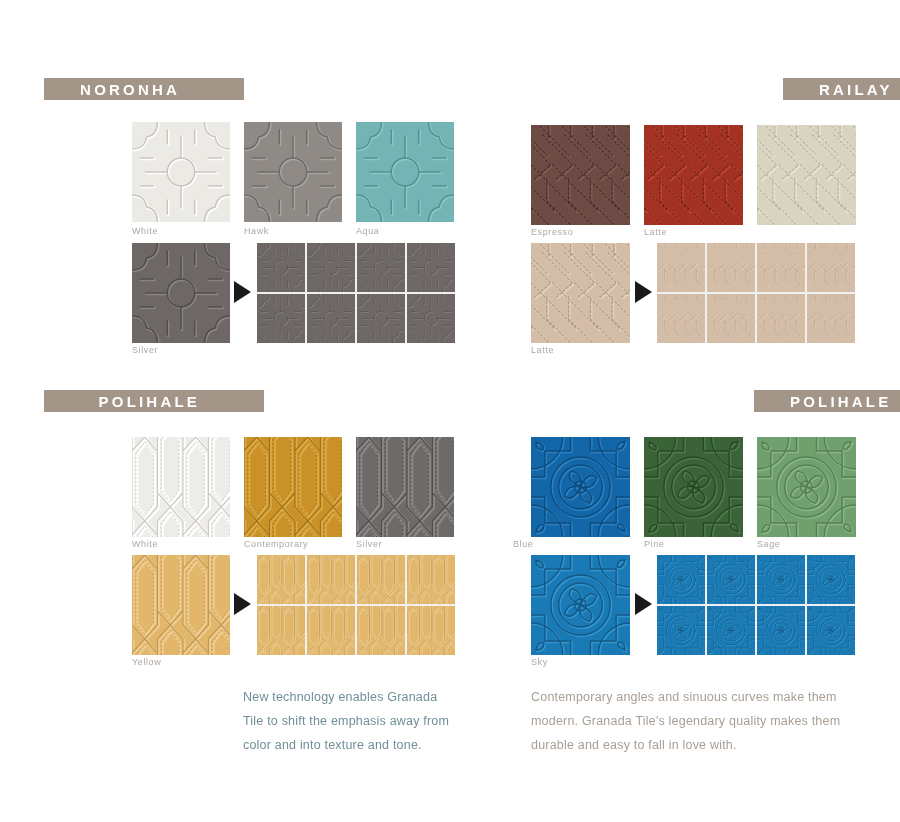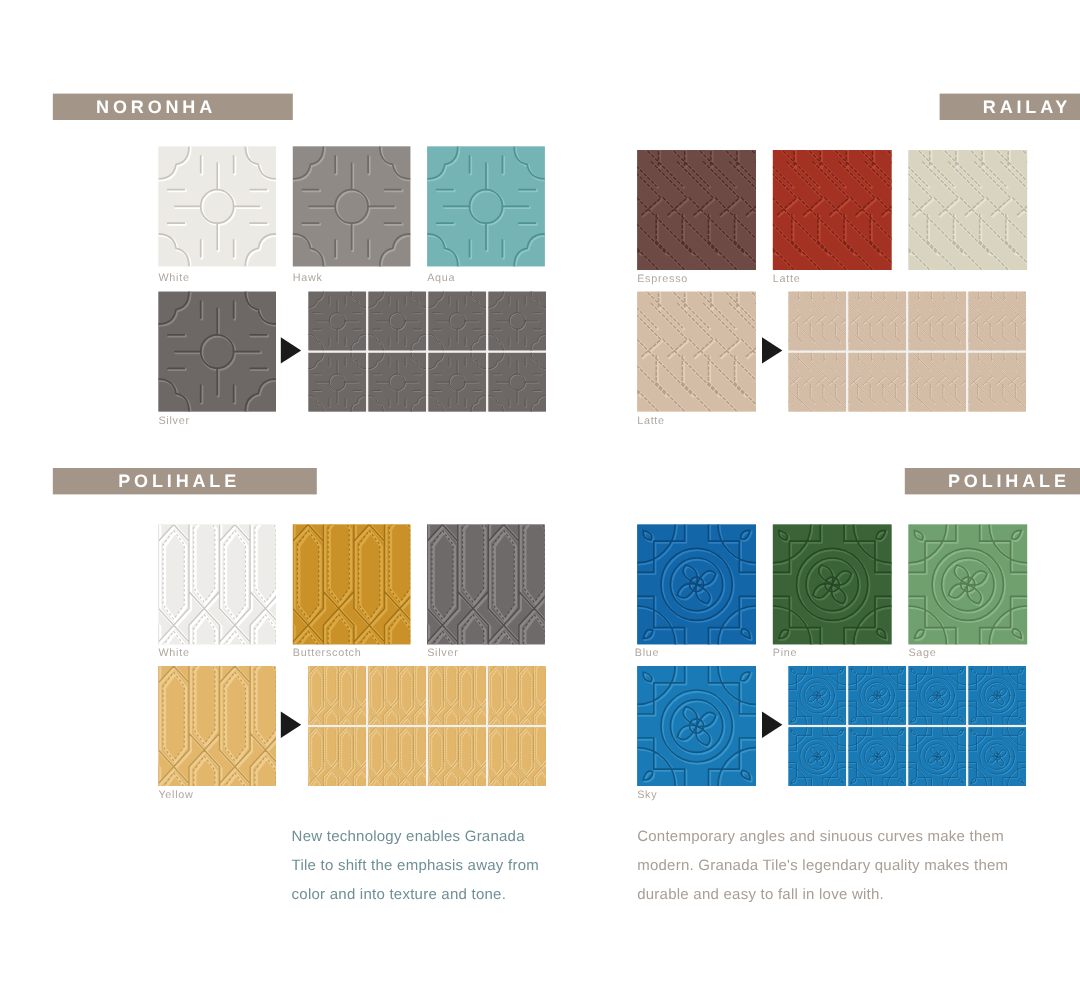--- a/index.html
+++ b/index.html
@@ -605,21 +605,21 @@
           </g>
           <g stroke="#a2721a" stroke-width="1.2">
             <path d="M -13 -14 L 0 0 L 0 56 L -13 70 L -26 56 L -26 0 Z M -13 70 L 0 84 L 0 140 L -13 154 L -26 140 L -26 84 Z M -13 154 L 0 168 L 0 224 L -13 238 L -26 224 L -26 168 Z M -13 238 L 0 252 L 0 308 L -13 322 L -26 308 L -26 252 Z M -13 322 L 0 336 L 0 392 L -13 406 L -26 392 L -26 336 Z M 13 -84 L 26 -70 L 26 -14 L 13 0 L 0 -14 L 0 -70 Z M 13 0 L 26 14 L 26 70 L 13 84 L 0 70 L 0 14 Z M 13 84 L 26 98 L 26 154 L 13 168 L 0 154 L 0 98 Z M 13 168 L 26 182 L 26 238 L 13 252 L 0 238 L 0 182 Z M 13 252 L 26 266 L 26 322 L 13 336 L 0 322 L 0 266 Z M 39 -14 L 52 0 L 52 56 L 39 70 L 26 56 L 26 0 Z M 39 70 L 52 84 L 52 140 L 39 154 L 26 140 L 26 84 Z M 39 154 L 52 168 L 52 224 L 39 238 L 26 224 L 26 168 Z M 39 238 L 52 252 L 52 308 L 39 322 L 26 308 L 26 252 Z M 39 322 L 52 336 L 52 392 L 39 406 L 26 392 L 26 336 Z M 65 -84 L 78 -70 L 78 -14 L 65 0 L 52 -14 L 52 -70 Z M 65 0 L 78 14 L 78 70 L 65 84 L 52 70 L 52 14 Z M 65 84 L 78 98 L 78 154 L 65 168 L 52 154 L 52 98 Z M 65 168 L 78 182 L 78 238 L 65 252 L 52 238 L 52 182 Z M 65 252 L 78 266 L 78 322 L 65 336 L 52 322 L 52 266 Z M 91 -14 L 104 0 L 104 56 L 91 70 L 78 56 L 78 0 Z M 91 70 L 104 84 L 104 140 L 91 154 L 78 140 L 78 84 Z M 91 154 L 104 168 L 104 224 L 91 238 L 78 224 L 78 168 Z M 91 238 L 104 252 L 104 308 L 91 322 L 78 308 L 78 252 Z M 91 322 L 104 336 L 104 392 L 91 406 L 78 392 L 78 336 Z M 117 -84 L 130 -70 L 130 -14 L 117 0 L 104 -14 L 104 -70 Z M 117 0 L 130 14 L 130 70 L 117 84 L 104 70 L 104 14 Z M 117 84 L 130 98 L 130 154 L 117 168 L 104 154 L 104 98 Z M 117 168 L 130 182 L 130 238 L 117 252 L 104 238 L 104 182 Z M 117 252 L 130 266 L 130 322 L 117 336 L 104 322 L 104 266 Z "></path>
           </g>
           <g stroke="#a2721a" stroke-width="1" stroke-dasharray="2 2">
             <path d="M -13 -9 L -4 3 L -4 53 L -13 65 L -22 53 L -22 3 Z M -13 75 L -4 87 L -4 137 L -13 149 L -22 137 L -22 87 Z M -13 159 L -4 171 L -4 221 L -13 233 L -22 221 L -22 171 Z M -13 243 L -4 255 L -4 305 L -13 317 L -22 305 L -22 255 Z M -13 327 L -4 339 L -4 389 L -13 401 L -22 389 L -22 339 Z M 13 -79 L 22 -67 L 22 -17 L 13 -5 L 4 -17 L 4 -67 Z M 13 5 L 22 17 L 22 67 L 13 79 L 4 67 L 4 17 Z M 13 89 L 22 101 L 22 151 L 13 163 L 4 151 L 4 101 Z M 13 173 L 22 185 L 22 235 L 13 247 L 4 235 L 4 185 Z M 13 257 L 22 269 L 22 319 L 13 331 L 4 319 L 4 269 Z M 39 -9 L 48 3 L 48 53 L 39 65 L 30 53 L 30 3 Z M 39 75 L 48 87 L 48 137 L 39 149 L 30 137 L 30 87 Z M 39 159 L 48 171 L 48 221 L 39 233 L 30 221 L 30 171 Z M 39 243 L 48 255 L 48 305 L 39 317 L 30 305 L 30 255 Z M 39 327 L 48 339 L 48 389 L 39 401 L 30 389 L 30 339 Z M 65 -79 L 74 -67 L 74 -17 L 65 -5 L 56 -17 L 56 -67 Z M 65 5 L 74 17 L 74 67 L 65 79 L 56 67 L 56 17 Z M 65 89 L 74 101 L 74 151 L 65 163 L 56 151 L 56 101 Z M 65 173 L 74 185 L 74 235 L 65 247 L 56 235 L 56 185 Z M 65 257 L 74 269 L 74 319 L 65 331 L 56 319 L 56 269 Z M 91 -9 L 100 3 L 100 53 L 91 65 L 82 53 L 82 3 Z M 91 75 L 100 87 L 100 137 L 91 149 L 82 137 L 82 87 Z M 91 159 L 100 171 L 100 221 L 91 233 L 82 221 L 82 171 Z M 91 243 L 100 255 L 100 305 L 91 317 L 82 305 L 82 255 Z M 91 327 L 100 339 L 100 389 L 91 401 L 82 389 L 82 339 Z M 117 -79 L 126 -67 L 126 -17 L 117 -5 L 108 -17 L 108 -67 Z M 117 5 L 126 17 L 126 67 L 117 79 L 108 67 L 108 17 Z M 117 89 L 126 101 L 126 151 L 117 163 L 108 151 L 108 101 Z M 117 173 L 126 185 L 126 235 L 117 247 L 108 235 L 108 185 Z M 117 257 L 126 269 L 126 319 L 117 331 L 108 319 L 108 269 Z "></path>
           </g>
         </g>
       </svg>
     </div>
-  <div class="tile-label" style="left:200px;top:539px;">Butterscotch</div>
+  <div class="tile-label" style="left:200px;top:539px;">Contemporary</div>
 
   <div class="tile" style="left: 312px; top: 437px; width: 98px; height: 100px; background: rgb(110, 106, 105);">
       <svg viewBox="0 0 100 100" preserveAspectRatio="none">
         <rect x="0" y="0" width="100" height="100" fill="#6e6a69"></rect>
         <g fill="none" stroke-linejoin="miter">
           <g stroke="#8a8685" stroke-width="2.6" transform="translate(1.2,1.2)">
             <path d="M -13 -14 L 0 0 L 0 56 L -13 70 L -26 56 L -26 0 Z M -13 70 L 0 84 L 0 140 L -13 154 L -26 140 L -26 84 Z M -13 154 L 0 168 L 0 224 L -13 238 L -26 224 L -26 168 Z M -13 238 L 0 252 L 0 308 L -13 322 L -26 308 L -26 252 Z M -13 322 L 0 336 L 0 392 L -13 406 L -26 392 L -26 336 Z M 13 -84 L 26 -70 L 26 -14 L 13 0 L 0 -14 L 0 -70 Z M 13 0 L 26 14 L 26 70 L 13 84 L 0 70 L 0 14 Z M 13 84 L 26 98 L 26 154 L 13 168 L 0 154 L 0 98 Z M 13 168 L 26 182 L 26 238 L 13 252 L 0 238 L 0 182 Z M 13 252 L 26 266 L 26 322 L 13 336 L 0 322 L 0 266 Z M 39 -14 L 52 0 L 52 56 L 39 70 L 26 56 L 26 0 Z M 39 70 L 52 84 L 52 140 L 39 154 L 26 140 L 26 84 Z M 39 154 L 52 168 L 52 224 L 39 238 L 26 224 L 26 168 Z M 39 238 L 52 252 L 52 308 L 39 322 L 26 308 L 26 252 Z M 39 322 L 52 336 L 52 392 L 39 406 L 26 392 L 26 336 Z M 65 -84 L 78 -70 L 78 -14 L 65 0 L 52 -14 L 52 -70 Z M 65 0 L 78 14 L 78 70 L 65 84 L 52 70 L 52 14 Z M 65 84 L 78 98 L 78 154 L 65 168 L 52 154 L 52 98 Z M 65 168 L 78 182 L 78 238 L 65 252 L 52 238 L 52 182 Z M 65 252 L 78 266 L 78 322 L 65 336 L 52 322 L 52 266 Z M 91 -14 L 104 0 L 104 56 L 91 70 L 78 56 L 78 0 Z M 91 70 L 104 84 L 104 140 L 91 154 L 78 140 L 78 84 Z M 91 154 L 104 168 L 104 224 L 91 238 L 78 224 L 78 168 Z M 91 238 L 104 252 L 104 308 L 91 322 L 78 308 L 78 252 Z M 91 322 L 104 336 L 104 392 L 91 406 L 78 392 L 78 336 Z M 117 -84 L 130 -70 L 130 -14 L 117 0 L 104 -14 L 104 -70 Z M 117 0 L 130 14 L 130 70 L 117 84 L 104 70 L 104 14 Z M 117 84 L 130 98 L 130 154 L 117 168 L 104 154 L 104 98 Z M 117 168 L 130 182 L 130 238 L 117 252 L 104 238 L 104 182 Z M 117 252 L 130 266 L 130 322 L 117 336 L 104 322 L 104 266 Z "></path>
             <path d="M -13 -9 L -4 3 L -4 53 L -13 65 L -22 53 L -22 3 Z M -13 75 L -4 87 L -4 137 L -13 149 L -22 137 L -22 87 Z M -13 159 L -4 171 L -4 221 L -13 233 L -22 221 L -22 171 Z M -13 243 L -4 255 L -4 305 L -13 317 L -22 305 L -22 255 Z M -13 327 L -4 339 L -4 389 L -13 401 L -22 389 L -22 339 Z M 13 -79 L 22 -67 L 22 -17 L 13 -5 L 4 -17 L 4 -67 Z M 13 5 L 22 17 L 22 67 L 13 79 L 4 67 L 4 17 Z M 13 89 L 22 101 L 22 151 L 13 163 L 4 151 L 4 101 Z M 13 173 L 22 185 L 22 235 L 13 247 L 4 235 L 4 185 Z M 13 257 L 22 269 L 22 319 L 13 331 L 4 319 L 4 269 Z M 39 -9 L 48 3 L 48 53 L 39 65 L 30 53 L 30 3 Z M 39 75 L 48 87 L 48 137 L 39 149 L 30 137 L 30 87 Z M 39 159 L 48 171 L 48 221 L 39 233 L 30 221 L 30 171 Z M 39 243 L 48 255 L 48 305 L 39 317 L 30 305 L 30 255 Z M 39 327 L 48 339 L 48 389 L 39 401 L 30 389 L 30 339 Z M 65 -79 L 74 -67 L 74 -17 L 65 -5 L 56 -17 L 56 -67 Z M 65 5 L 74 17 L 74 67 L 65 79 L 56 67 L 56 17 Z M 65 89 L 74 101 L 74 151 L 65 163 L 56 151 L 56 101 Z M 65 173 L 74 185 L 74 235 L 65 247 L 56 235 L 56 185 Z M 65 257 L 74 269 L 74 319 L 65 331 L 56 319 L 56 269 Z M 91 -9 L 100 3 L 100 53 L 91 65 L 82 53 L 82 3 Z M 91 75 L 100 87 L 100 137 L 91 149 L 82 137 L 82 87 Z M 91 159 L 100 171 L 100 221 L 91 233 L 82 221 L 82 171 Z M 91 243 L 100 255 L 100 305 L 91 317 L 82 305 L 82 255 Z M 91 327 L 100 339 L 100 389 L 91 401 L 82 389 L 82 339 Z M 117 -79 L 126 -67 L 126 -17 L 117 -5 L 108 -17 L 108 -67 Z M 117 5 L 126 17 L 126 67 L 117 79 L 108 67 L 108 17 Z M 117 89 L 126 101 L 126 151 L 117 163 L 108 151 L 108 101 Z M 117 173 L 126 185 L 126 235 L 117 247 L 108 235 L 108 185 Z M 117 257 L 126 269 L 126 319 L 117 331 L 108 319 L 108 269 Z "></path>
           </g>
           <g stroke="#514d4c" stroke-width="1.2">
@@ -871,21 +871,21 @@
             <g transform="translate(5,95) rotate(-45)">
               <path d="M 0 0 q 9 -4.95 10.35 1.08 q -5.3999999999999995 4.5 -10.35 -1.08 z"></path>
             </g>
             <g transform="translate(95,95) rotate(225)">
               <path d="M 0 0 q 9 -4.95 10.35 1.08 q -5.3999999999999995 4.5 -10.35 -1.08 z"></path>
             </g>
           </g>
         </g>
       </svg>
     </div>
-  <div class="tile-label" style="left:485px;top:539px;text-align:right;">Blue</div>
+  <div class="tile-label" style="left:469px;top:539px;text-align:right;">Blue</div>
 
   <div class="tile" style="left: 600px; top: 437px; width: 99px; height: 100px; background: rgb(58, 100, 56);">
       <svg viewBox="0 0 100 100" preserveAspectRatio="none">
         <rect x="0" y="0" width="100" height="100" fill="#3a6438"></rect>
         <g fill="none" stroke-linejoin="round" stroke-linecap="round">
           <g stroke="#4d7c4a" stroke-width="2.4" transform="translate(1,1)">
             <circle cx="50" cy="50" r="30"></circle>
             <circle cx="50" cy="50" r="22"></circle>
             <circle cx="50" cy="50" r="6"></circle>
             <g transform="translate(50,50) rotate(-35)">

